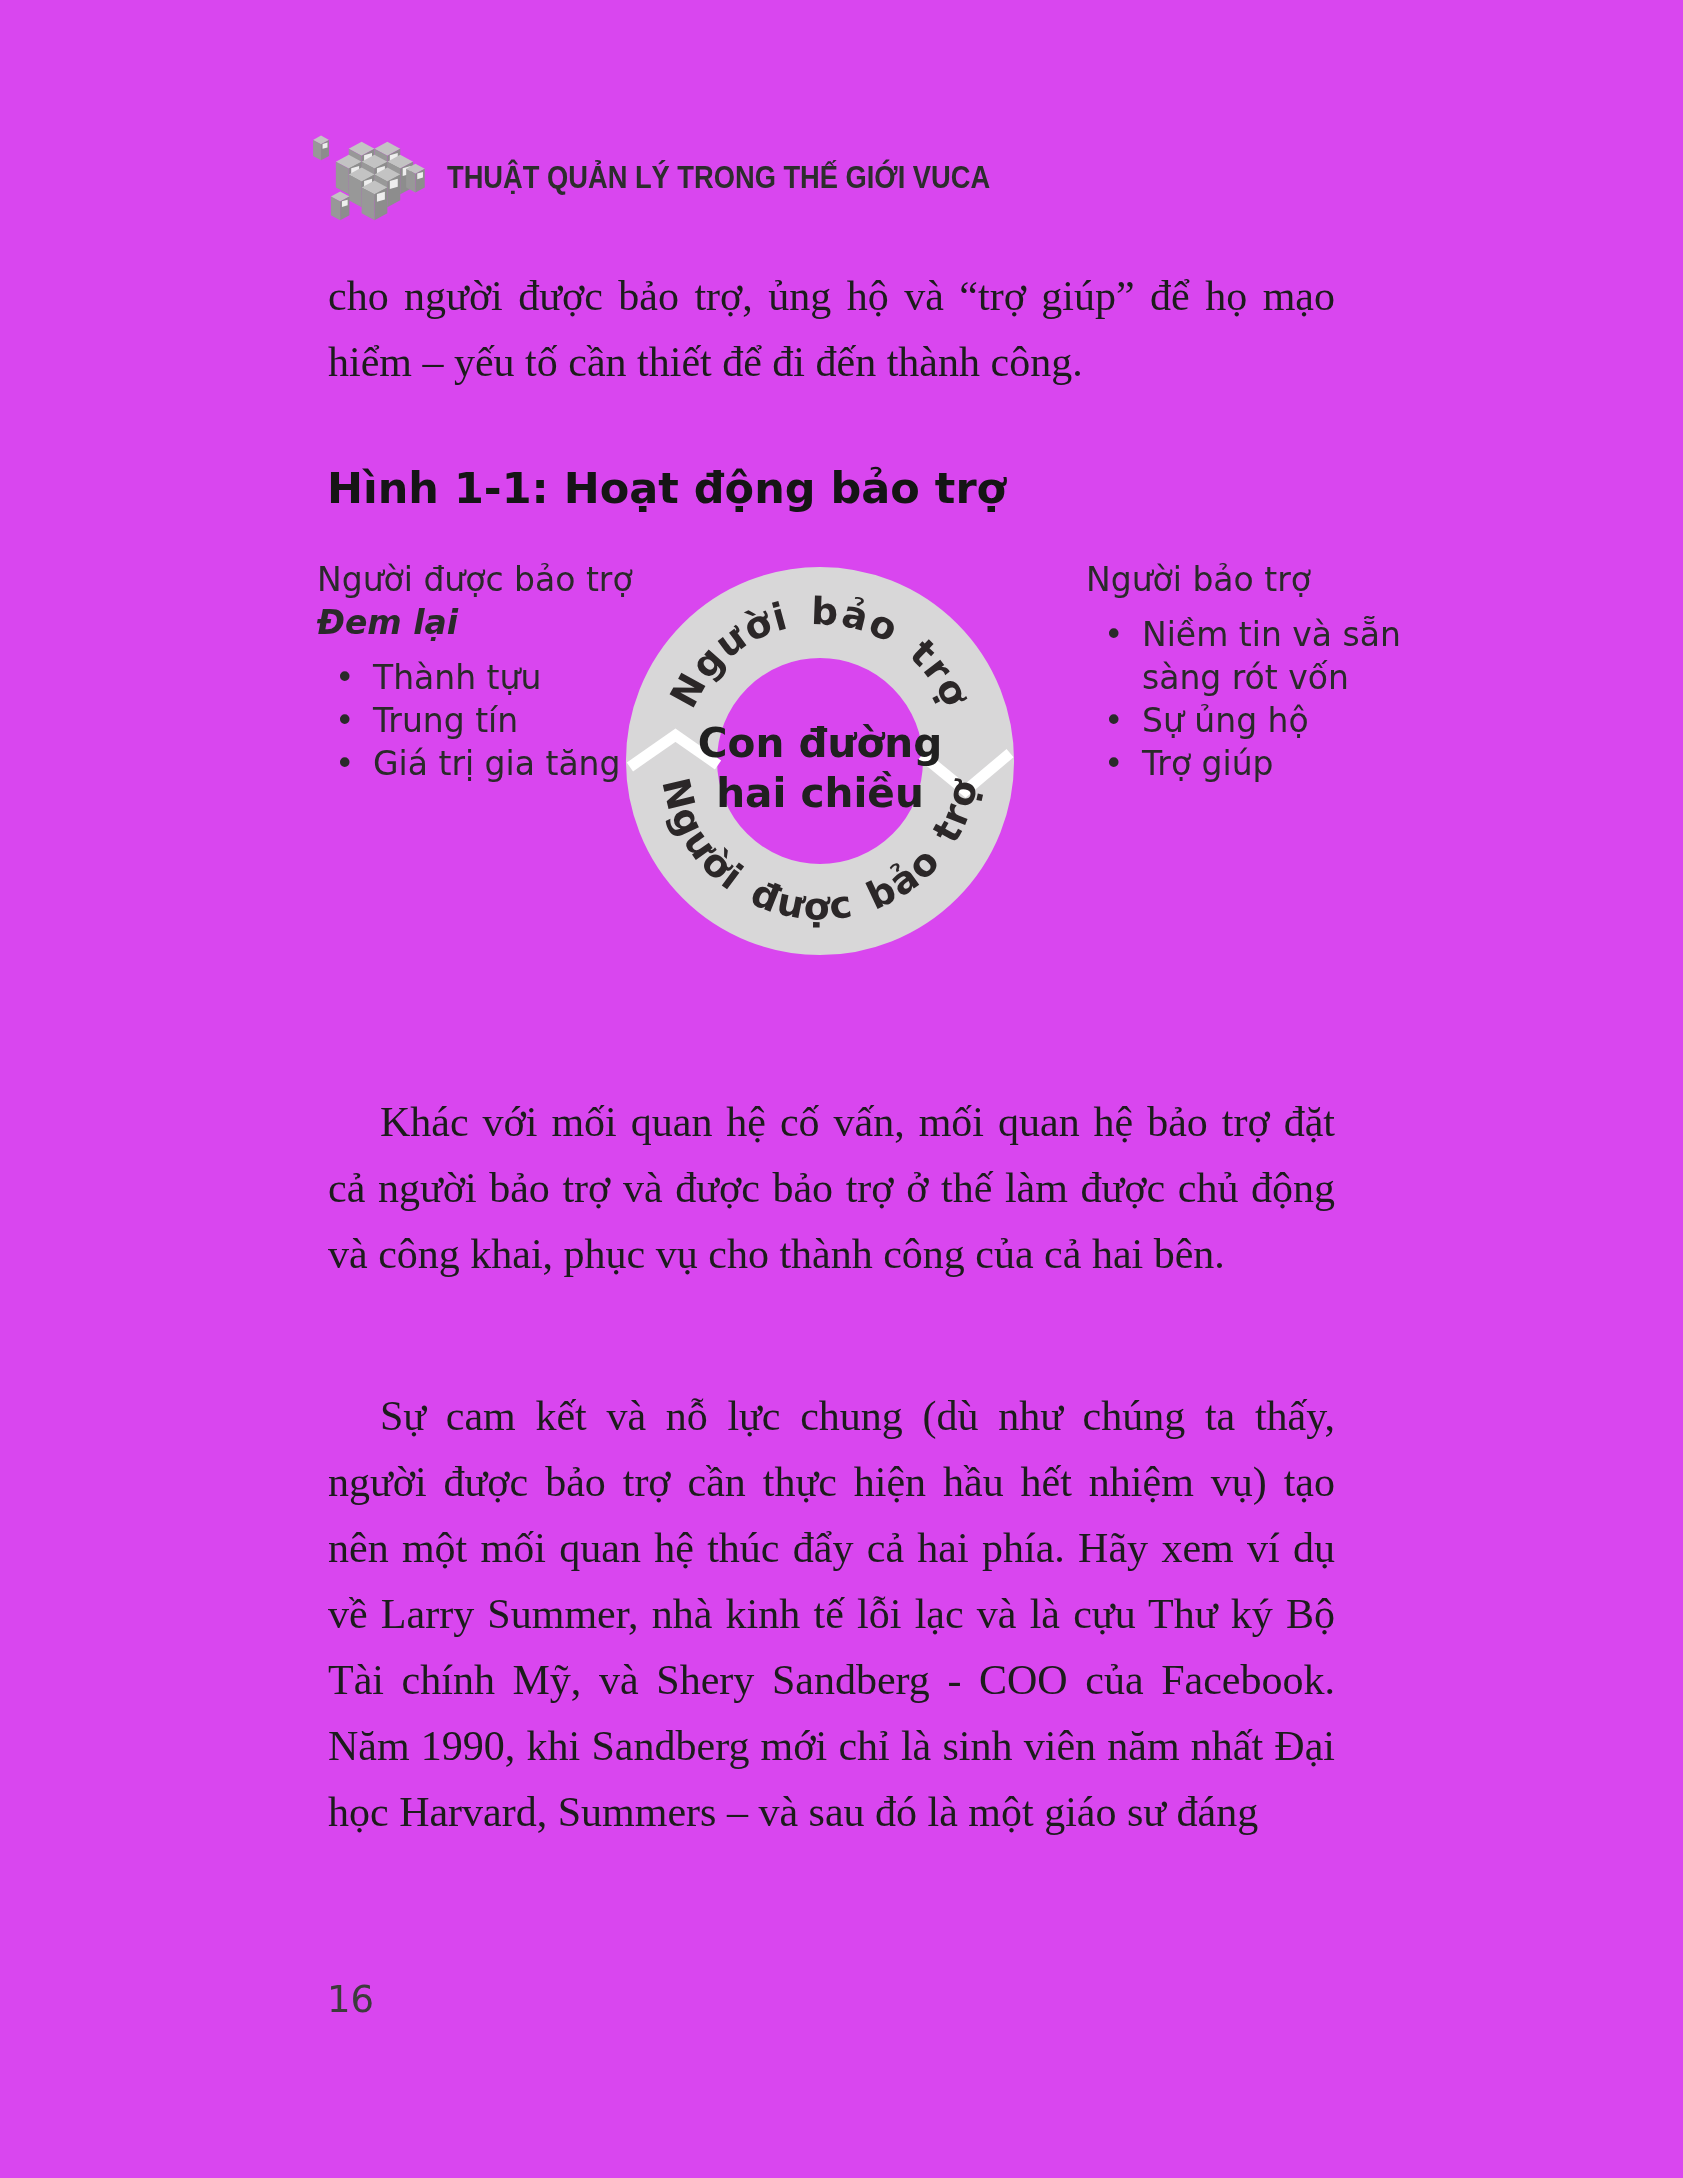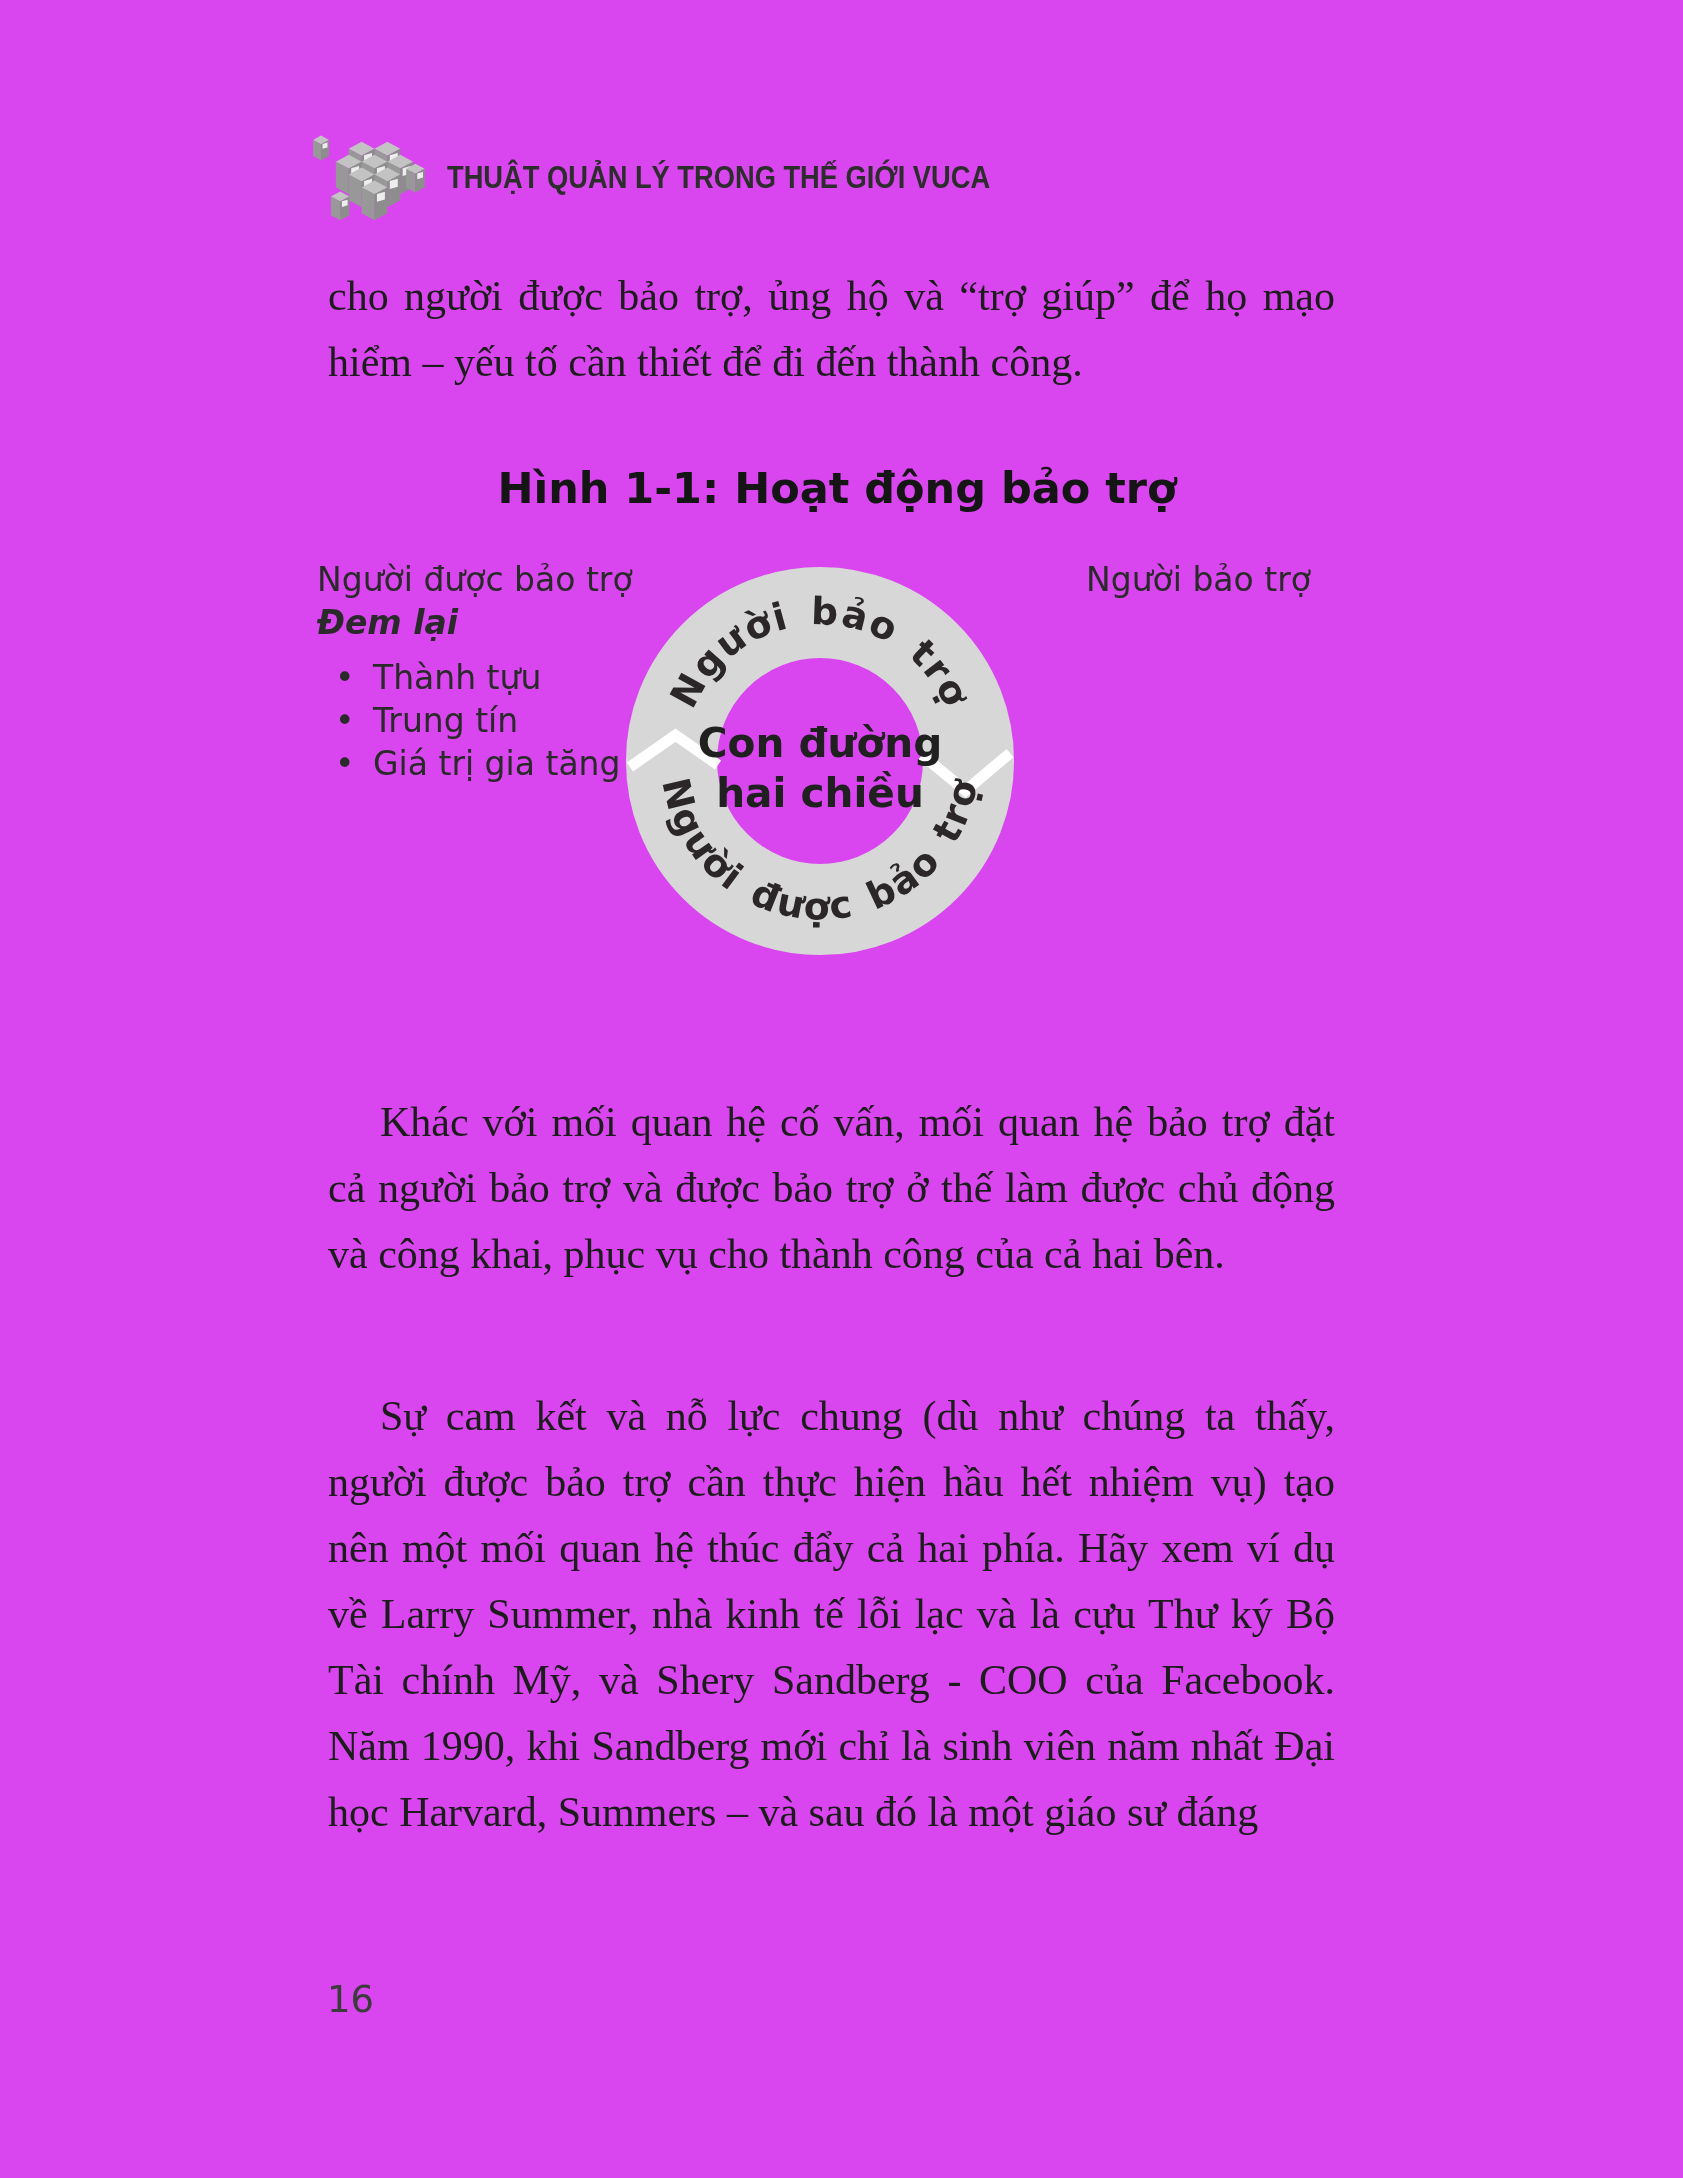--- a/index.html
+++ b/index.html
@@ -23,21 +23,21 @@
     font-size:42px; line-height:66px; text-align:justify; color:#1c1c1c;
   }
   .intro   { top:262px; }
   .para-1  { top:1088px; }
   .para-2  { top:1382px; }
   .indent  { text-indent:52px; }
 
   
   .figure-title {
     position:absolute; left:327px; top:463px; width:1020px; margin:0;
-    text-align:center; font-family:"DejaVu Sans","Liberation Sans",sans-serif;
+    font-family:"DejaVu Sans","Liberation Sans",sans-serif;
     font-weight:700; font-size:43px; color:#151515;
   }
   .figure-diagram { position:absolute; left:0; top:554px; width:1377px; height:436px; }
 
   .panel {
     position:absolute; top:4px;
     font-family:"DejaVu Sans","Liberation Sans",sans-serif;
     font-size:33px; line-height:43px; color:#2a2a2a;
   }
   .panel-left  { left:317px; width:342px; }
@@ -123,20 +123,25 @@
       </text>
       <text class="ring-label">
         <textPath href="#arcBot" startOffset="50%" text-anchor="middle">Người được bảo trợ</textPath>
       </text>
       <text class="ring-center" x="200" y="196">Con đường</text>
       <text class="ring-center" x="200" y="246">hai chiều</text>
     </svg>
 
     <div class="panel panel-right">
       <div class="panel-heading">Người bảo trợ</div>
+      <ul>
+        <li>Niềm tin và sẵn sàng rót vốn</li>
+        <li>Sự ủng hộ</li>
+        <li>Trợ giúp</li>
+      </ul>
     </div>
 
   </div>
 
   <p class="body-text para-1 indent">Khác với mối quan hệ cố vấn, mối quan hệ bảo trợ đặt cả người bảo trợ và được bảo trợ ở thế làm được chủ động và công khai, phục vụ cho thành công của cả hai bên.</p>
   <p class="body-text para-2 indent">Sự cam kết và nỗ lực chung (dù như chúng ta thấy, người được bảo trợ cần thực hiện hầu hết nhiệm vụ) tạo nên một mối quan hệ thúc đẩy cả hai phía. Hãy xem ví dụ về Larry Summer, nhà kinh tế lỗi lạc và là cựu Thư ký Bộ Tài chính Mỹ, và Shery Sandberg - COO của Facebook. Năm 1990, khi Sandberg mới chỉ là sinh viên năm nhất Đại học Harvard, Summers – và sau đó là một giáo sư đáng</p>
 
   <div class="page-number">16</div>
 
 </div>

